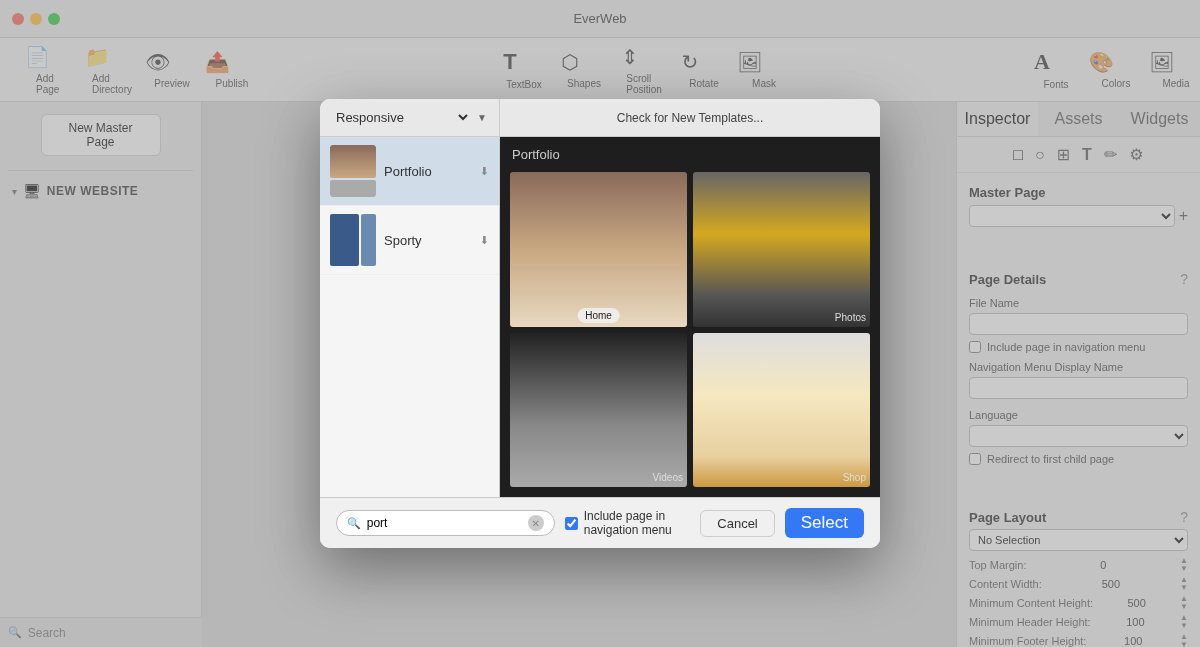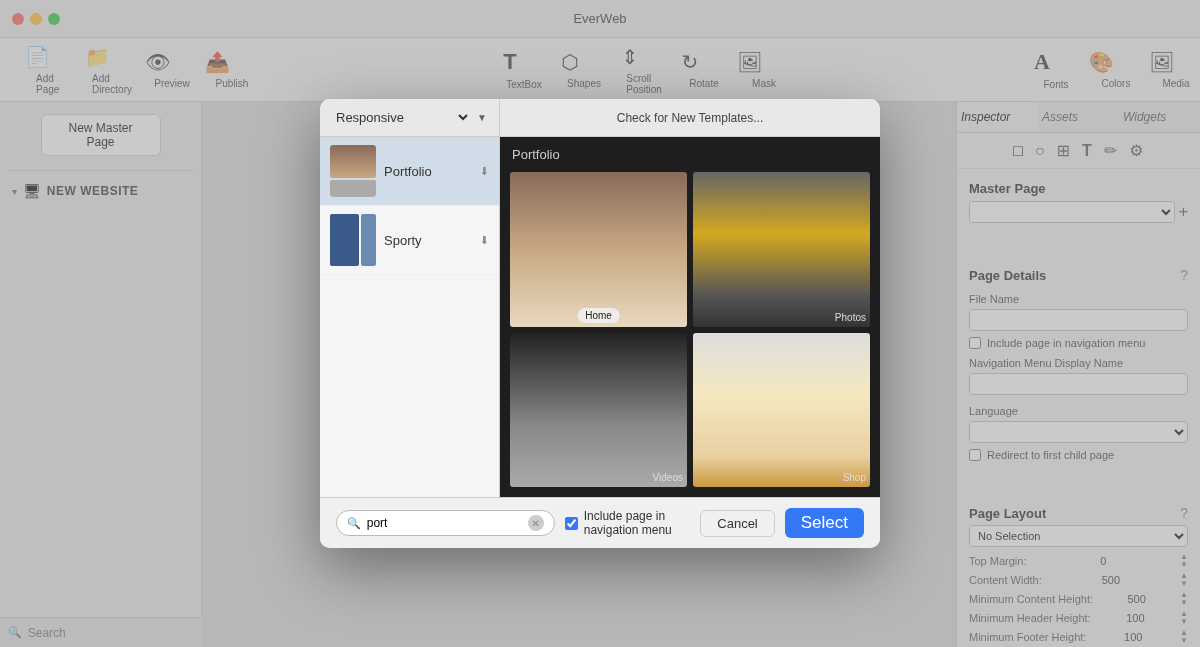--- a/index.html
+++ b/index.html
@@ -101,23 +101,22 @@
       border-left: 1px solid #ccc;
       display: flex;
       flex-direction: column;
     }
     .inspector-tabs {
       display: flex;
       border-bottom: 1px solid #ccc;
       background: #e8e8e8;
     }
     .inspector-tab {
-      flex: 1; padding: 8px 4px; font-size: 12px; cursor: pointer;
+      flex: 1; text-align: center; padding: 8px 4px; font-size: 16px; cursor: pointer;
       color: #555;
-      font-style: italic;
     }
     .inspector-tab.active { background: #f0f0f0; color: #000; font-weight: 500; }
     .inspector-icons {
       display: flex; align-items: center; justify-content: center; gap: 12px;
       padding: 8px 12px;
       border-bottom: 1px solid #ddd;
     }
     .insp-icon { font-size: 16px; color: #555; cursor: pointer; }
     .insp-icon.active { color: #000; }
     .inspector-body { padding: 10px 12px; display: flex; flex-direction: column; gap: 22px; overflow-y: auto; }

